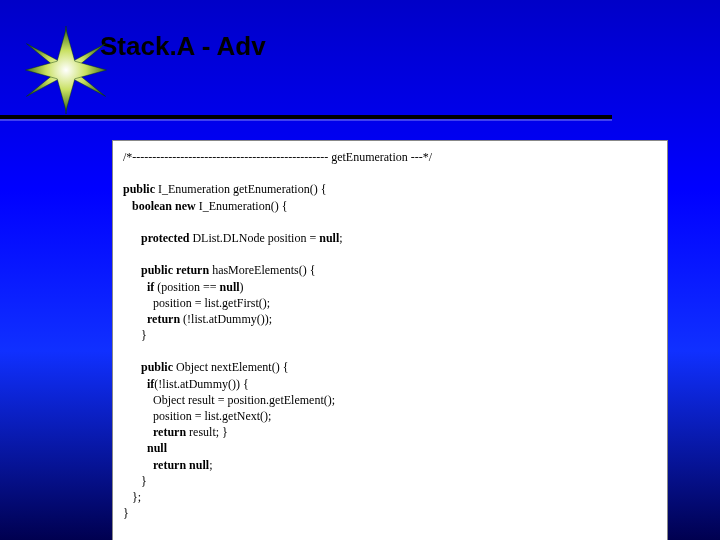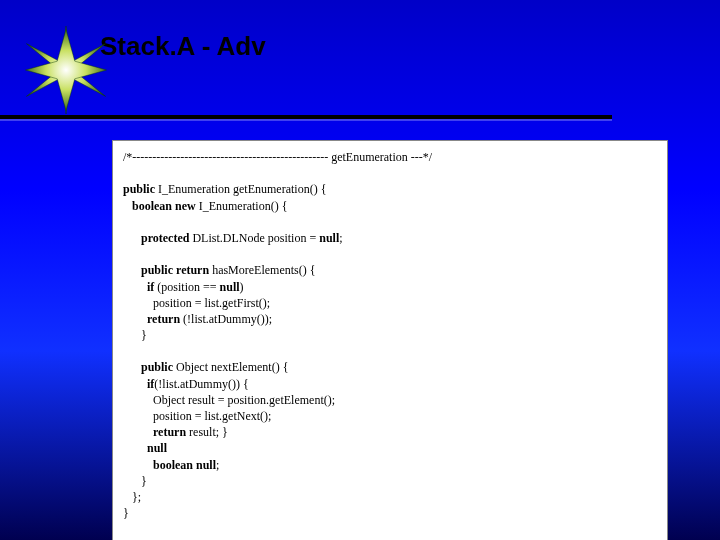--- a/index.html
+++ b/index.html
@@ -105,21 +105,21 @@
           position = list.getFirst();
         <span class="kw">return</span> (!list.atDummy());
       }
 
       <span class="kw">public</span> Object nextElement() {
         <span class="kw">if</span>(!list.atDummy()) {
           Object result = position.getElement();
           position = list.getNext();
           <span class="kw">return</span> result; }
         <span class="kw">null</span>
-          <span class="kw">boolean null</span>;
+          <span class="kw">return null</span>;
       }
    };
 }
 
 <span class="comment">/*---------------------------------------------------------------------*/</span></pre>
   </div>
 
 </div>
 
 </body></html>

